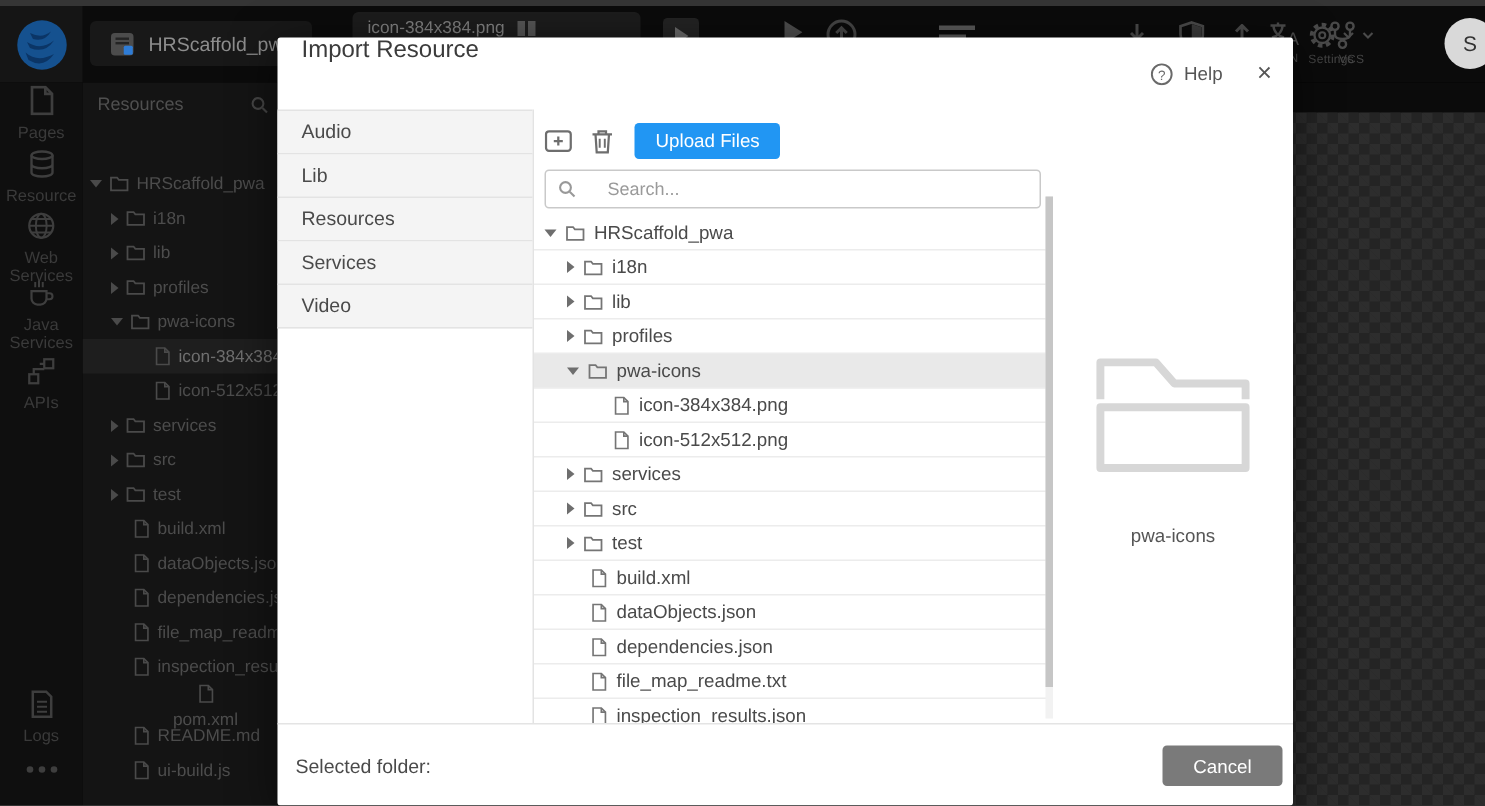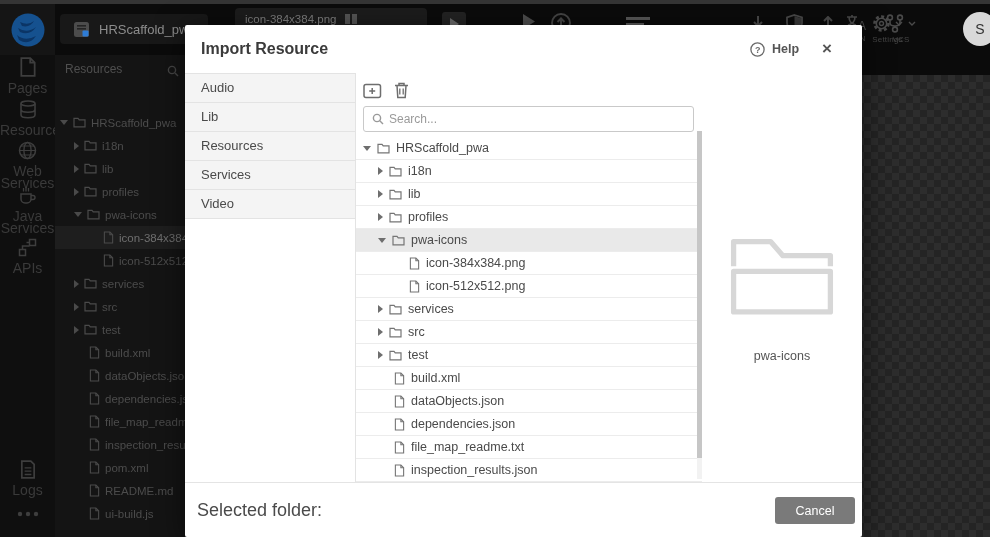--- a/index.html
+++ b/index.html
@@ -17,21 +17,21 @@
   #doc-tab{left:235px;top:4px;width:172px;height:21px;background:#1c1c1c;border-radius:4px 4px 0 0;display:flex;align-items:center;gap:8px;padding:0 10px;}
   #doc-tab .t{font-size:11.5px;color:#7f7f7f;white-space:nowrap;}
   .tb-ic{display:flex;align-items:center;justify-content:center;}
   .tb-grp{display:flex;flex-direction:column;align-items:center;gap:2px;}
   .tb-lbl{font-size:8px;color:#454545;letter-spacing:.2px;}
   #avatar{left:963px;top:8px;width:34px;height:34px;border-radius:50%;background:#d9d9d9;color:#333;
           display:flex;align-items:center;justify-content:center;font-size:14px;}
 
   #side-rail{left:0;top:55px;width:55px;height:482px;background:#0f0f0f;}
   .rail-item{position:absolute;left:0;width:55px;text-align:center;color:#3c3c3c;}
-  .rail-item .lbl{font-size:14px;line-height:10px;color:#3a3a3a;margin-top:2px;}
+  .rail-item .lbl{font-size:11px;line-height:10px;color:#3a3a3a;margin-top:2px;}
   .rail-item.active{background:#1b1b1b;padding:6px 0;border-left:3px solid #1873c4;width:52px;}
   .rail-item.active .lbl{color:#5e5e5e;}
   .rail-item.active svg *{stroke:#606060;}
 
   #res-panel{left:55px;top:55px;width:130px;height:482px;background:#141414;overflow:hidden;}
   #res-head{position:absolute;left:10px;top:7px;font-size:12px;color:#4f4f4f;}
   #res-head-search{position:absolute;right:6px;top:8px;}
   #res-search{position:absolute;left:0;top:28px;width:130px;height:22px;border-bottom:1px solid #1f1f1f;
               display:flex;align-items:center;gap:6px;padding-left:10px;box-sizing:border-box;}
   #res-search .ph{font-size:11px;color:#3c3c3c;}
@@ -41,54 +41,54 @@
 
   #editor-bg{left:185px;top:55px;width:805px;height:482px;background:#0b0b0b;}
   #checker{position:absolute;left:0;top:20px;right:0;bottom:0;background-color:#242424;
     background-image:linear-gradient(45deg,#2d2d2d 25%,transparent 25%,transparent 75%,#2d2d2d 75%),
                      linear-gradient(45deg,#2d2d2d 25%,transparent 25%,transparent 75%,#2d2d2d 75%);
     background-size:14px 14px;background-position:0 0,7px 7px;}
 
   
   #modal{left:185px;top:25px;width:677px;height:512px;background:#fff;z-index:10;border-radius:2px;
          box-shadow:0 6px 30px rgba(0,0,0,.55);}
-  #m-header{position:absolute;left:0;top:0;right:16px;height:48px;display:flex;align-items:center;font-weight:bold;}
+  #m-header{position:absolute;left:0;top:0;right:0;height:48px;display:flex;}
   #m-title{font-size:16px;color:#3b3b3b;margin-left:16px;}
   #m-head-right{position:absolute;right:14px;top:0;height:48px;display:flex;align-items:center;gap:7px;}
   #m-help-lbl{font-size:12.5px;color:#555;}
   #m-close{font-size:17px;color:#555;margin-left:16px;cursor:default;}
 
   #m-tabs{position:absolute;left:0;top:48px;width:170px;border-top:1px solid #e3e3e3;}
   .m-tab{height:28px;line-height:28px;background:#f4f4f4;border-bottom:1px solid #e3e3e3;
          font-size:13px;color:#4a4a4a;padding-left:16px;position:relative;}
   .m-tab.sel{background:#fff;color:#333;}
   .m-tab.sel::before{content:"";position:absolute;left:0;top:0;bottom:0;width:3px;background:#2196f3;}
   #m-vdiv{position:absolute;left:170px;top:48px;bottom:55px;width:1px;background:#e3e3e3;}
 
   #m-content{position:absolute;left:171px;top:48px;width:346px;bottom:55px;overflow:hidden;}
   #m-toolbar{margin:9px 0 0 7px;display:flex;align-items:center;gap:12px;}
   #upload-btn{margin-left:2px;background:#2196f3;color:#fff;border:none;font-size:12.5px;
               font-family:inherit;padding:5px 14px;border-radius:3px;}
   #m-search{margin:7px 8px 0 7px;height:24px;border:1px solid #c9c9c9;border-radius:3px;
-            display:flex;align-items:center;gap:5px;padding:0 8px;}
+            display:flex;align-items:center;gap:21px;padding:0 8px;}
   #m-search .ph{font-size:12px;color:#9a9a9a;}
   #m-tree{margin-top:5px;}
   .m-row{height:23px;display:flex;align-items:center;gap:6px;border-bottom:1px solid #ececec;
          font-size:12.5px;color:#4a4a4a;white-space:nowrap;box-sizing:border-box;}
   .m-row.sel{background:#e9e9e9;}
   #m-scroll{position:absolute;right:0;top:58px;bottom:3px;width:5px;background:#f2f2f2;}
   #m-scroll .thumb{position:absolute;top:0;left:0;width:5px;height:94%;background:#c6c6c6;}
 
   #m-preview{position:absolute;left:517px;right:0;top:48px;bottom:55px;text-align:center;}
   #m-preview svg{margin-top:158px;}
   #m-preview .lbl{font-size:12.5px;color:#555;margin-top:26px;}
 
   #m-footer{position:absolute;left:0;right:0;bottom:0;height:55px;border-top:1px solid #e4e4e4;
             display:flex;align-items:center;padding:0 12px;box-sizing:border-box;}
-  #sel-folder-lbl{font-size:18px;color:#4a4a4a;}
+  #sel-folder-lbl{font-size:13px;color:#4a4a4a;}
   #sel-folder-input{margin-left:14px;width:418px;height:26px;background:#ededed;border:1px solid #dcdcdc;
                     border-radius:2px;font-family:inherit;font-size:12px;color:#555;padding:0 10px;}
   #cancel-btn{position:absolute;right:7px;top:14px;width:80px;height:27px;background:#7a7a7a;color:#fff;
               border:none;border-radius:3px;font-size:12.5px;font-family:inherit;}
 
   .arr{width:0;height:0;flex:none;}
   .arr.down{border-left:4px solid transparent;border-right:4px solid transparent;border-top:5px solid #6e6e6e;}
   .arr.right{border-top:4px solid transparent;border-bottom:4px solid transparent;border-left:5px solid #6e6e6e;}
   .r-row .arr.down{border-top-color:#4a4a4a;}
   .r-row .arr.right{border-left-color:#4a4a4a;}
@@ -377,21 +377,21 @@
       </div>
       <div class="r-row" style="padding-left: 34px;">
         <span style="display: flex;">
           <svg width="11" height="13" viewBox="0 0 12 14">
             <path d="M1.5 1 h6 l3 3 v9 h-9 z" fill="none" stroke="#4a4a4a" stroke-width="1.2"></path>
             <path d="M7.5 1 v3 h3" fill="none" stroke="#4a4a4a" stroke-width="1.2"></path>
           </svg>
         </span>
         <span>inspection_results.json</span>
       </div>
-      <div class="r-row" style="padding-left: 34px;">
+      <div class="r-row" style="padding-left: 34px; flex-direction: column;">
         <span style="display: flex;">
           <svg width="11" height="13" viewBox="0 0 12 14">
             <path d="M1.5 1 h6 l3 3 v9 h-9 z" fill="none" stroke="#4a4a4a" stroke-width="1.2"></path>
             <path d="M7.5 1 v3 h3" fill="none" stroke="#4a4a4a" stroke-width="1.2"></path>
           </svg>
         </span>
         <span>pom.xml</span>
       </div>
       <div class="r-row" style="padding-left: 34px;">
         <span style="display: flex;">
@@ -443,20 +443,21 @@
   <div id="m-content">
     <div id="m-toolbar">
       <svg width="19" height="16" viewBox="0 0 19 16">
         <rect x="1" y="1.5" width="16.5" height="13" rx="2" fill="none" stroke="#6e6e6e" stroke-width="1.5"></rect>
         <path d="M9.2 5 v6 M6.2 8 h6" stroke="#6e6e6e" stroke-width="1.5"></path>
       </svg>
       <svg width="15" height="17" viewBox="0 0 15 17">
         <path d="M1 3.5 H14 M5 3.5 V1.5 H10 V3.5 M3 3.5 L3.8 15.5 H11.2 L12 3.5" fill="none" stroke="#6e6e6e" stroke-width="1.5"></path>
         <path d="M5.8 6.5 V12.5 M9.2 6.5 V12.5" stroke="#6e6e6e" stroke-width="1.3"></path>
       </svg>
+      <button id="upload-btn">Upload Files</button>
     </div>
     <div id="m-search">
       <svg width="12" height="12" viewBox="0 0 12 12">
           <circle cx="5" cy="5" r="3.6" fill="none" stroke="#999" stroke-width="1.4"></circle>
           <path d="M7.8 7.8 L11 11" stroke="#999" stroke-width="1.4"></path>
         </svg>
       <span class="ph">Search...</span>
     </div>
     <div id="m-tree">
         <div class="m-row" style="padding-left: 7px;">

